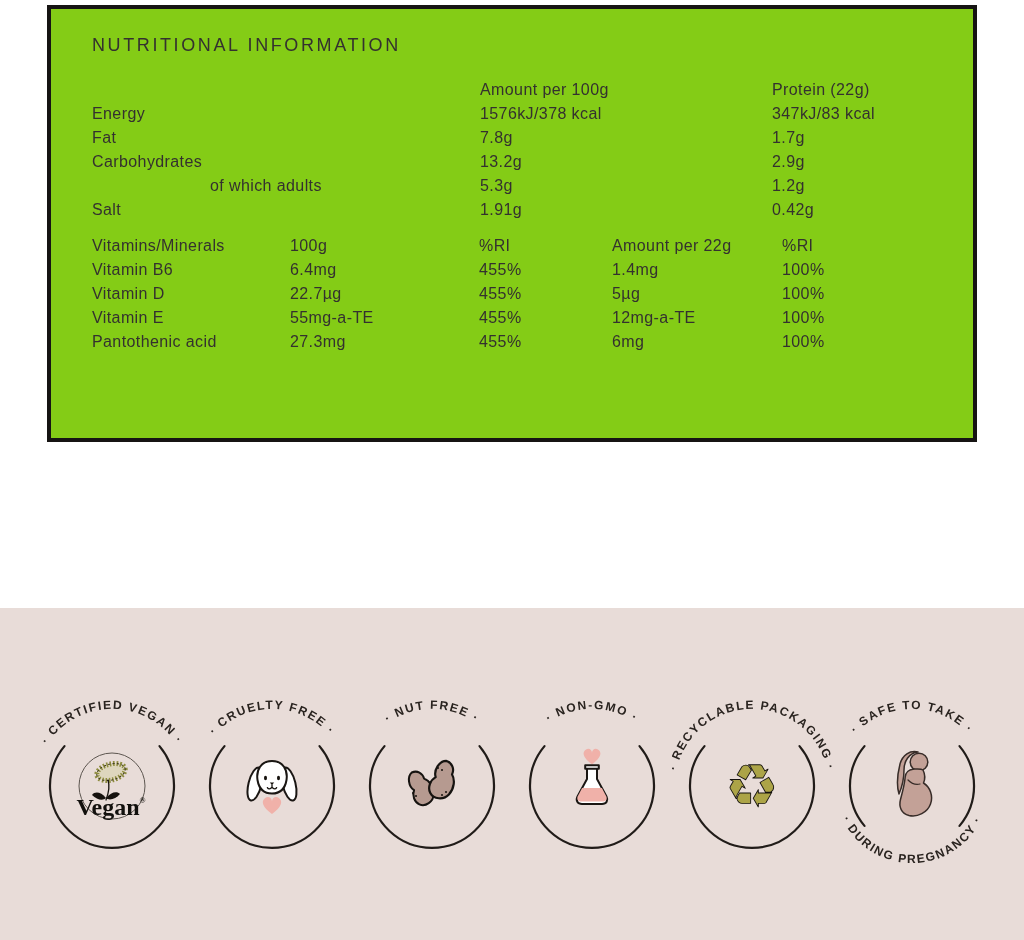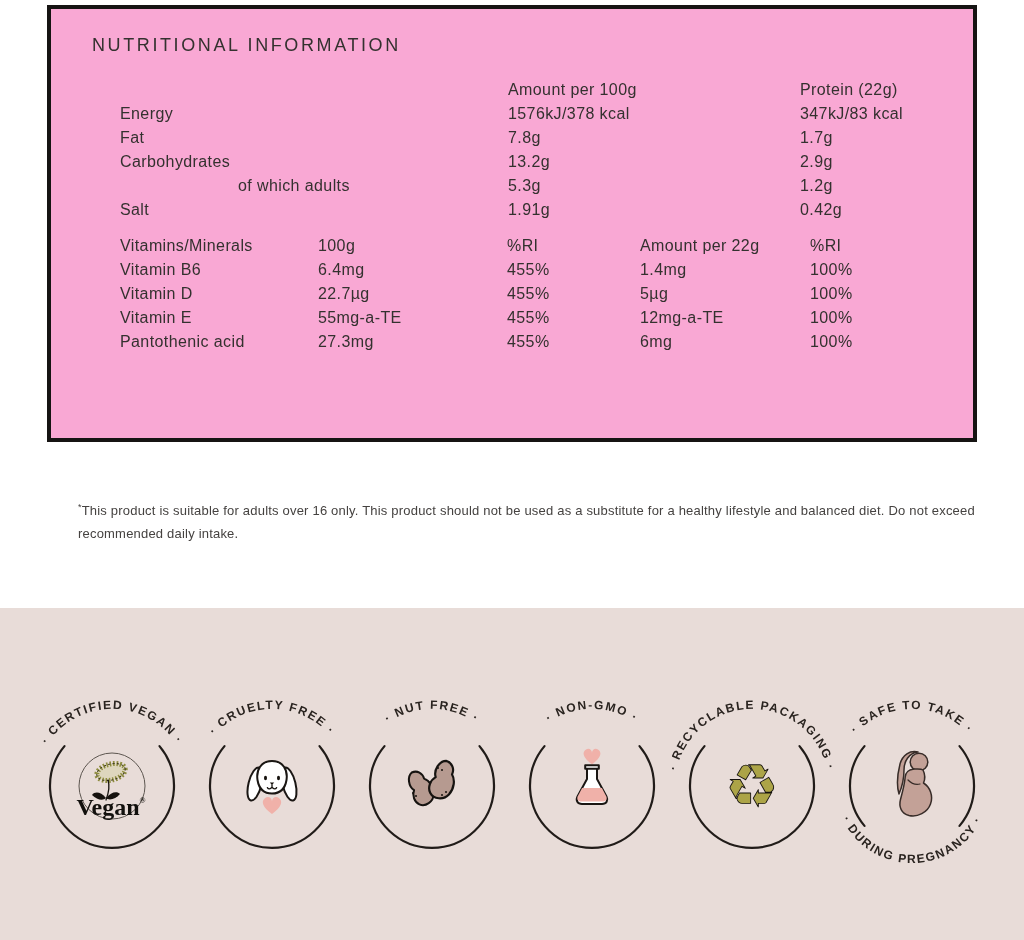--- a/index.html
+++ b/index.html
@@ -2,24 +2,24 @@
 <html style="--banner_bg: #e8dcd8; --accent_pink: #f0b1a9; --olive: #aca447; --peanut_brown: #b69a90; --woman_mauve: #c3a197; --ink: #161413;"><head>
 <meta charset="utf-8">
 <style>
   * { margin:0; padding:0; box-sizing:border-box; }
   html,body { width:1024px; height:940px; background:#ffffff; overflow:hidden;
               font-family:"Liberation Sans", sans-serif; color:#2e2b29; }
   .stage { position:relative; width:1024px; height:940px; }
 
   
   .nutri-box { position:absolute; left:47px; top:5px; width:930px; height:437px;
-               border:4px solid #161413; background:#f9a8d4; }
+               border:4px solid #161413; background:#84cc16; }
   .nutri-title { position:absolute; left:41px; top:26px; font-size:18px;
                  letter-spacing:2.6px; color:#34312f; font-weight:400; }
-  .rows { position:absolute; left:0; top:69px; right:0;padding-left:28px; }
+  .rows { position:absolute; left:0; top:69px; right:0; }
   .trow { position:relative; height:24px; font-size:16px; letter-spacing:0.4px; color:#34312f; }
   .trow span { position:absolute; top:0; line-height:24px; white-space:nowrap; }
   .c0  { left:41px; }
   .c0s { left:159px; }
   .c1  { left:429px; }
   .c2  { left:721px; }
   .vgap { margin-top:12px; }
   .v0 { left:41px; } .v1 { left:239px; } .v2 { left:428px; } .v3 { left:561px; } .v4 { left:731px; }
 
   
@@ -118,24 +118,20 @@
       <div class="trow">
         <span class="v0">Pantothenic acid</span>
         <span class="v1">27.3mg</span>
         <span class="v2">455%</span>
         <span class="v3">6mg</span>
         <span class="v4">100%</span>
       </div>
     </div>
   </div>
 
-  <div class="disclaimer">
-    <sup>*</sup><span>This product is suitable for adults over 16 only. This product should not be used as a substitute for a healthy lifestyle and balanced diet. Do not exceed</span><br>
-    <span>recommended daily intake.</span>
-  </div>
 
   <div class="banner">
 
     <div class="badge">
       <svg width="160" height="176" viewBox="0 0 160 176">
         <defs>
             <path id="tp1" d="M 3.3 100.7 A 77 77 0 1 1 156.7 100.7"></path>
           </defs>
         <path class="badge-arc" d="M 32.5 54.1 A 62 62 0 1 0 127.5 54.1"></path>
         <text class="badge-text"><textPath href="#tp1" startOffset="50%" text-anchor="middle">· CERTIFIED VEGAN ·</textPath></text>

